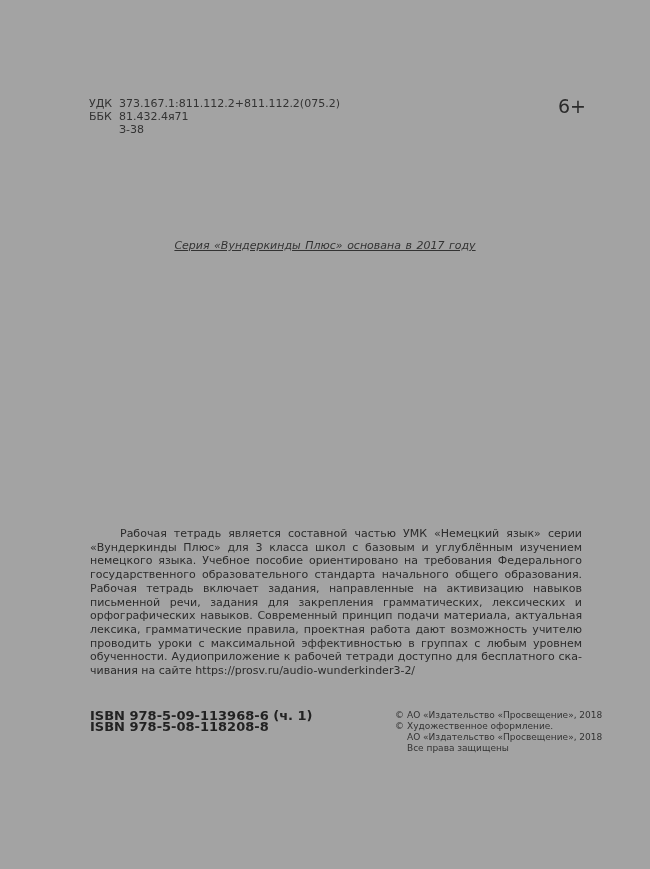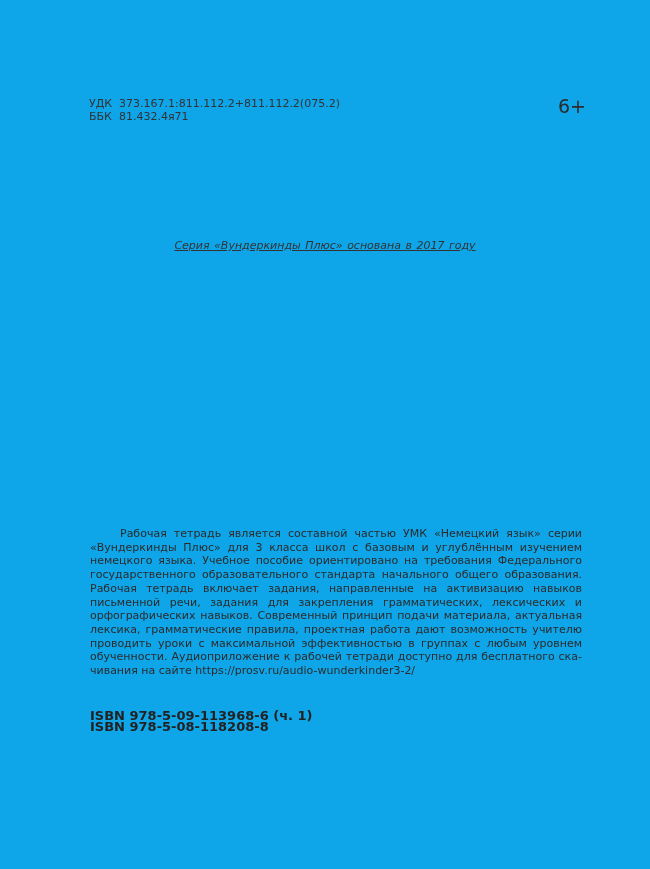--- a/index.html
+++ b/index.html
@@ -13,21 +13,21 @@
       position: relative;
       overflow: hidden;
       font-family: "DejaVu Sans", sans-serif;
       color: #2b2b2b;
     }
     .page {
       position: absolute;
       left: 0; top: 0;
       width: 650px;
       height: 869px;
-      background: #0ea5e9;
+      background: #a3a3a3;
     }
     .classification {
       position: absolute;
       left: 89px;
       top: 97px;
       font-size: 11px;
       line-height: 13px;
       color: #333;
     }
     .class-row {
@@ -104,27 +104,41 @@
 
   <div class="classification">
     <div class="class-row">
       <span class="class-key">УДК</span>
       <span class="class-val">373.167.1:811.112.2+811.112.2(075.2)</span>
     </div>
     <div class="class-row">
       <span class="class-key">ББК</span>
       <span class="class-val">81.432.4я71</span>
     </div>
+    <div class="class-row">
+      <span class="class-key"></span>
+      <span class="class-val">З-38</span>
+    </div>
   </div>
 
   <div class="age-rating">6+</div>
 
   <div class="series-note">Серия «Вундеркинды Плюс» основана в 2017 году</div>
 
   <p class="annotation" style="margin:0;">Рабочая тетрадь является составной частью УМК «Немецкий язык» серии «Вундер­кинды Плюс» для 3 класса школ с базовым и углублённым изучением немецкого языка. Учебное пособие ориентировано на требования Федерального государственного образо­вательного стандарта начального общего образования. Рабочая тетрадь включает зада­ния, направленные на активизацию навыков письменной речи, задания для закрепления грамматических, лексических и орфографических навыков. Современный принцип пода­чи материала, актуальная лексика, грамматические правила, проектная работа дают воз­можность учителю проводить уроки с максимальной эффективностью в группах с любым уровнем обученности. Аудиоприложение к рабочей тетради доступно для бесплатного ска­чивания на сайте https://prosv.ru/audio-wunderkinder3-2/</p>
 
   <div class="isbn-block">
     <div>ISBN 978-5-09-113968-6 (ч. 1)</div>
     <div>ISBN 978-5-08-118208-8</div>
   </div>
 
+  <div class="copyright-block">
+    <div class="copy-row">
+      <span class="copy-sym">©</span><span>АО «Издательство «Просвещение», 2018</span>
+    </div>
+    <div class="copy-row">
+      <span class="copy-sym">©</span><span>Художественное оформление.</span>
+    </div>
+    <div class="copy-row copy-indent">АО «Издательство «Просвещение», 2018</div>
+    <div class="copy-row copy-indent">Все права защищены</div>
+  </div>
 
 </div>
 
 </body></html>

